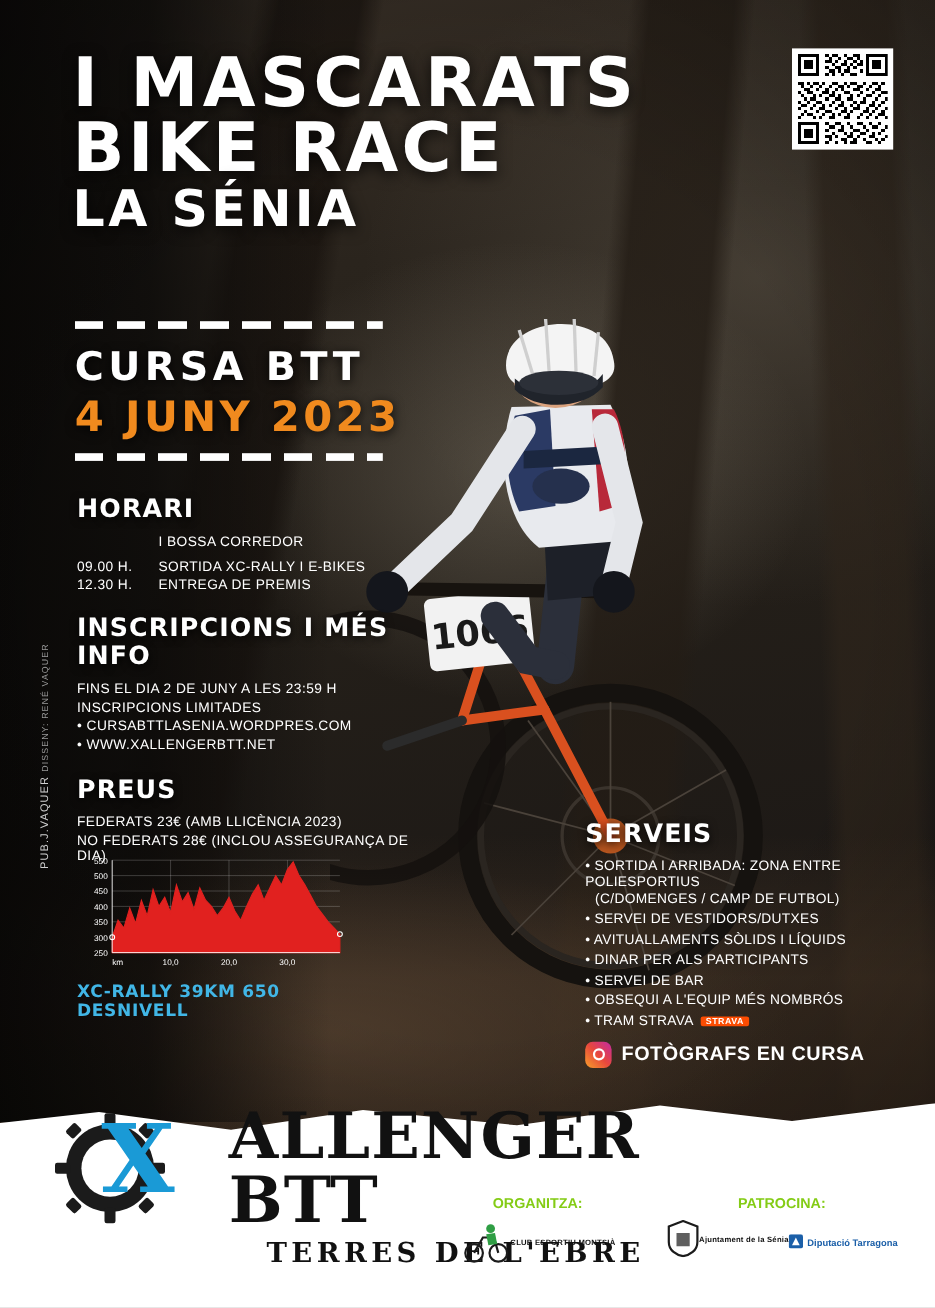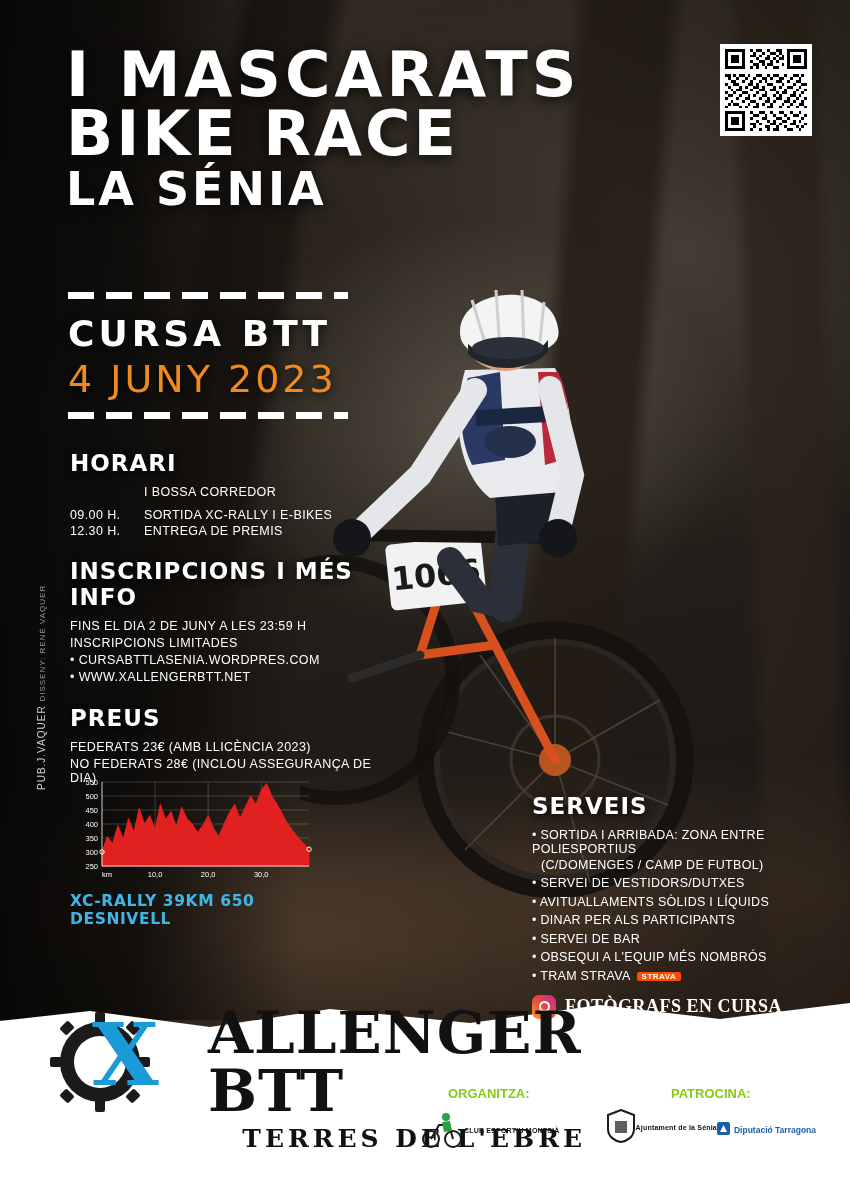--- a/index.html
+++ b/index.html
@@ -83,21 +83,21 @@
     background: repeating-linear-gradient(90deg, #fff 0 26px, rgba(255,255,255,0) 26px 38px);
   }
   .cursa {
     position: absolute; left: 68px; top: 313px;
     color: #fff; font-size: 36px; font-weight: 700; letter-spacing: 4px;
     font-family: "DejaVu Sans", sans-serif;
     text-shadow: 0 2px 10px rgba(0,0,0,0.8);
   }
   .date {
     position: absolute; left: 68px; top: 357px;
-    color: #f08a1e; font-size: 38px; font-weight: 400; letter-spacing: 3px;
+    color: #f08a1e; font-size: 38px; font-weight: 700; letter-spacing: 3px;
     font-family: "DejaVu Sans", sans-serif;
     text-shadow: 0 2px 10px rgba(0,0,0,0.8);
   }
 
   
   .col-left { position: absolute; left: 70px; top: 450px; width: 320px; color: #fff; }
   .sec-h {
     font-size: 23px; font-weight: 700; letter-spacing: 1px;
     font-family: "DejaVu Sans", sans-serif;
     margin-bottom: 9px;
@@ -122,38 +122,38 @@
   }
 
   .vertical-credit {
     position: absolute; left: 36px; top: 790px;
     transform: rotate(-90deg); transform-origin: left top;
     color: #cfcfcf; font-size: 10px; letter-spacing: 1px; white-space: nowrap;
   }
   .vertical-credit .sub { color: #9a9a9a; font-size: 8px; }
 
   
-  .col-right { position: absolute; left: 532px; top: 745px; width: 300px; color: #fff; margin-top: 48px; }
+  .col-right { position: absolute; left: 532px; top: 745px; width: 300px; color: #fff; }
   .svc-line { font-size: 12.5px; letter-spacing: 0.3px; margin-bottom: 4.5px; }
   .svc-sub { font-size: 12.5px; letter-spacing: 0.3px; margin: -3px 0 4.5px 9px; }
   .strava-badge {
     display: inline-block; background: #fc4c02; color: #fff;
     font-size: 8px; font-weight: 700; padding: 0 5px; border-radius: 2px;
     margin-left: 6px; vertical-align: 1px; letter-spacing: 0.5px;
   }
   .photo-row { display: flex; align-items: center; margin-top: 12px; }
   .ig-icon {
     width: 24px; height: 24px; border-radius: 7px;
     background: linear-gradient(45deg, #f9a02a 0%, #e8483c 50%, #c32aa3 100%);
     display: flex; align-items: center; justify-content: center; margin-right: 9px;
   }
   .ig-icon .ring { width: 11px; height: 11px; border: 2px solid #fff; border-radius: 50%; }
   .photo-text {
     color: #fff; font-size: 18px; font-weight: 700; letter-spacing: 0.5px;
-    font-family: Liberation Serif, serif;
+    font-family: Liberation Sans, sans-serif;
   }
 
   
   .brand { position: absolute; left: 48px; bottom: 36px; width: 560px; }
   .brand-row { display: flex; align-items: center; }
   .cog { position: relative; width: 104px; height: 104px; flex: none; }
   .brand-x {
     position: absolute; left: 44px; top: 8px;
     color: #1a9ad6; font-size: 86px; font-weight: 700; line-height: 1;
     font-family: "DejaVu Serif", serif;

